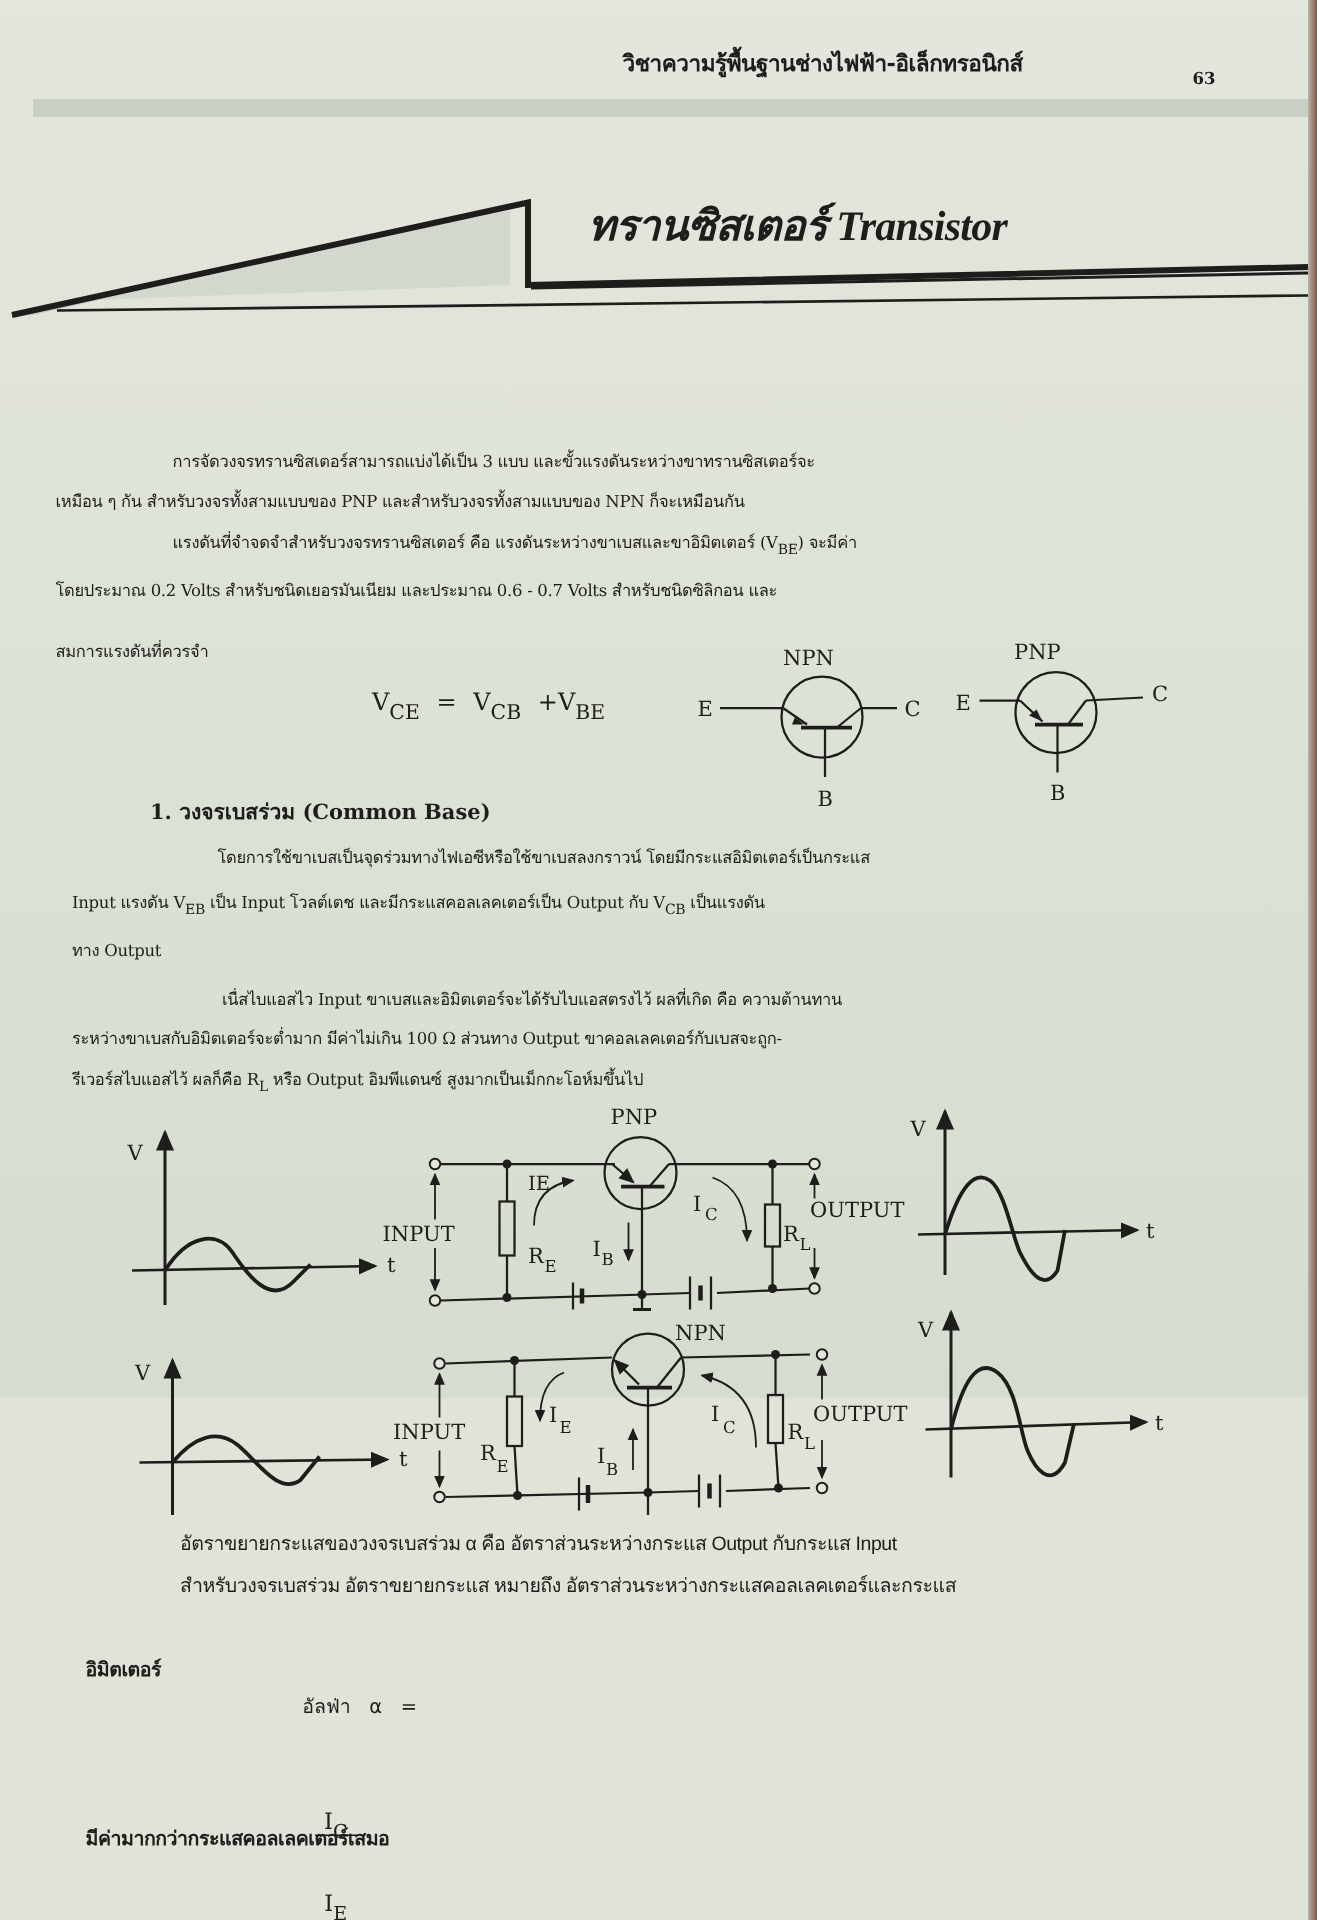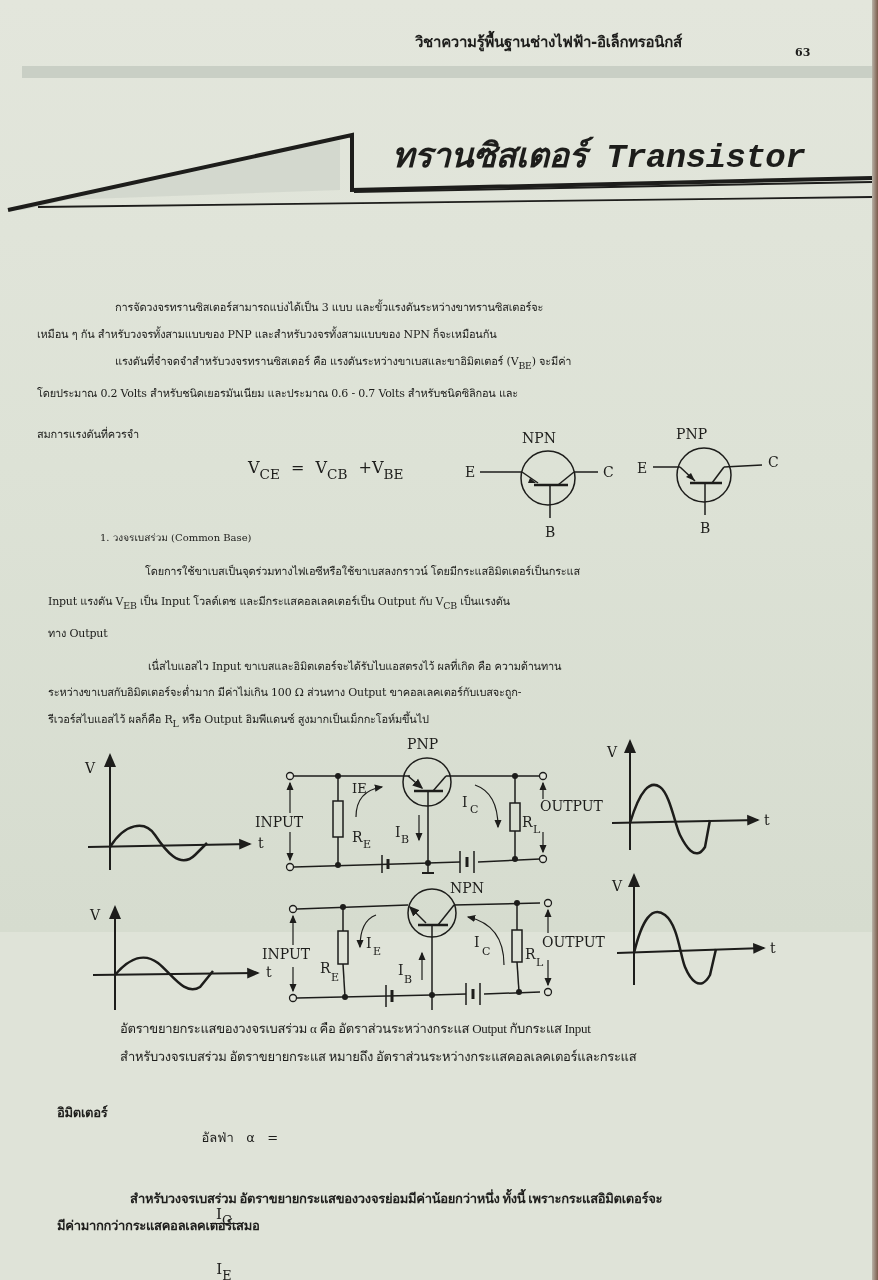--- a/index.html
+++ b/index.html
@@ -25,42 +25,42 @@
   }
   .page-number {
     left: 795px; top: 30px; font-family: "DejaVu Serif", serif;
     font-weight: bold; font-size: 11px; margin-top: 16px;
   }
   .header-band {
     left: 22px; top: 66px; width: 850px; height: 12px;
     background: #c9cfc5;
   }
   .chapter-title {
-    left: 392px; top: 128px; font-family: Liberation Mono, monospace;
-    font-style: italic; font-weight: bold; font-size: 34px; letter-spacing: -0.5px;
+    left: 392px; top: 128px; font-family: Liberation Serif, serif;
+    font-style: italic; font-weight: bold; font-size: 28px; letter-spacing: -0.5px;
     white-space: nowrap;
   }
   .section-heading {
     left: 37px; top: 260px; font-size: 21px; font-family: "DejaVu Serif", serif;
   }
   .para-line {
     font-family: "DejaVu Serif", serif; font-size: 11px; white-space: nowrap;
     letter-spacing: -0.2px;
   }
   .sans-line {
-    font-family: Liberation Serif, serif; font-size: 13px; white-space: nowrap;
+    font-family: Liberation Sans, sans-serif; font-size: 13px; white-space: nowrap;
     letter-spacing: -0.3px;
   }
   .sub { font-size: 0.85em; position: relative; top: 0.45em; }
   .formula {
     left: 248px; top: 458px; font-size: 16px; font-family: "DejaVu Serif", serif;
     white-space: nowrap; word-spacing: 6px;
   }
   .subsection-heading {
-    left: 100px; top: 530px; font-size: 10px; font-weight: normal;
+    left: 100px; top: 530px; font-size: 14px; font-weight: bold;
     font-family: "DejaVu Serif", serif;
   }
   .frac {
     display: inline-block; vertical-align: middle; text-align: center; margin-left: 8px;
     font-family: "DejaVu Serif", serif; font-size: 15px;
   }
   .frac .num { display: block; border-bottom: 1.5px solid #1d1d1b; padding: 0 2px; margin-top: 21px; }
   .frac .den { display: block; padding: 0 2px; }
   svg text { font-family: "DejaVu Serif", serif; fill: #1d1d1b; }
 </style>
@@ -297,15 +297,14 @@
   <div class="abs sans-line" style="left:57px;top:1102px;font-weight:bold">อิมิตเตอร์</div>
 
   <div class="abs" style="left:185px;top:1112px;font-family:'DejaVu Sans',sans-serif;font-size:13px;white-space:pre">
     <span>อัลฟ่า   α   =</span>
     <span class="frac">
       <span class="num"><span>I</span><span class="sub">C</span></span>
       <span class="den"><span>I</span><span class="sub">E</span></span>
     </span>
   </div>
 
-  <div class="abs sans-line" style="left:130px;top:1188px;font-weight:bold">สำหรับวงจรเบสร่วม  อัตราขยายกระแสของวงจรย่อมมีค่าน้อยกว่าหนึ่ง  ทั้งนี้  เพราะกระแสอิมิตเตอร์จะ</div>
   <div class="abs sans-line" style="left:57px;top:1215px;font-weight:bold">มีค่ามากกว่ากระแสคอลเลคเตอร์เสมอ</div>
 </div>
 
 </body></html>

